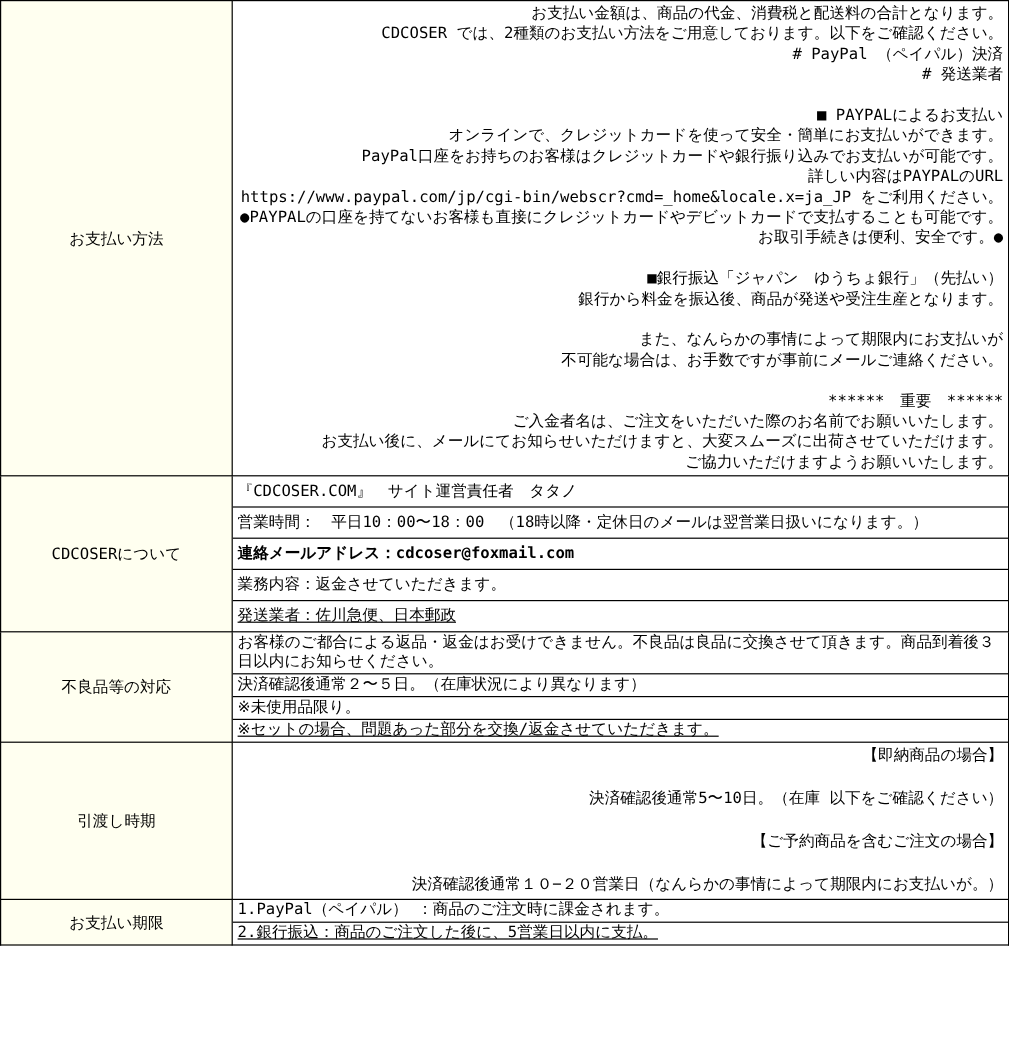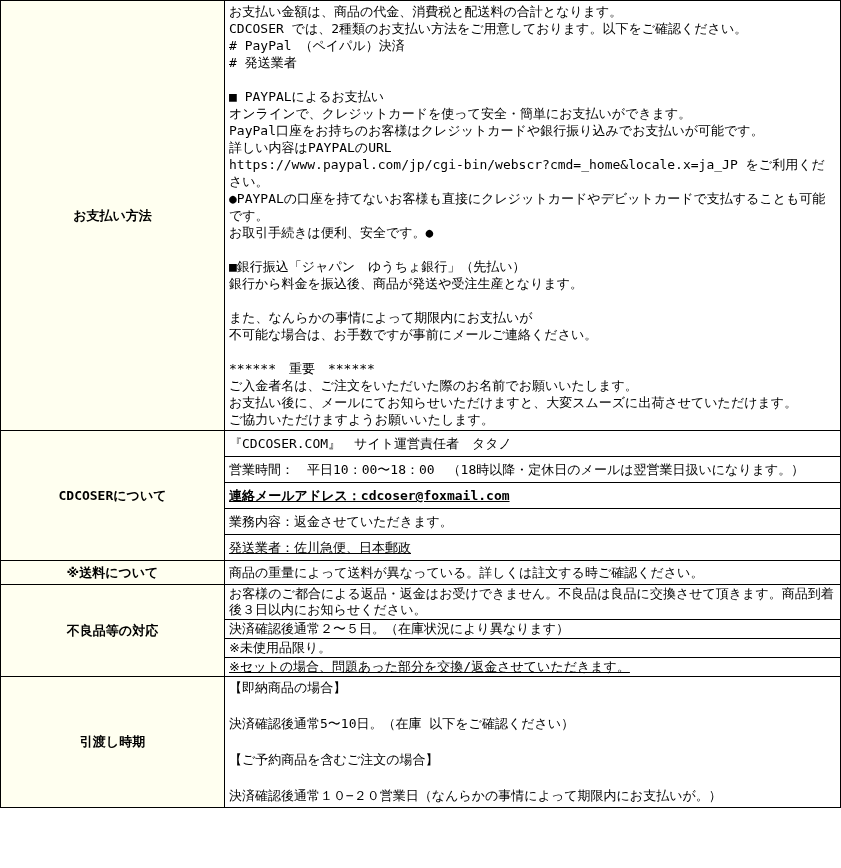--- a/index.html
+++ b/index.html
@@ -22,60 +22,61 @@
     background: #ffffff;
     display: flex;
     flex-direction: column;
   }
   table.shop-table {
     border-collapse: collapse;
     width: 841px;
     table-layout: fixed;
   }
   table.shop-table th {
-    width: 224px;
+    width: 193px;
     background: var(--header-bg);
-    font-weight: bold;
+    font-weight: normal;
     font-size: 13px;
     text-align: center;
     vertical-align: middle;
     border: 1px solid var(--border-color);
     padding: 2px;
   }
   table.shop-table td {
     border: 1px solid var(--border-color);
     vertical-align: top;
     padding: 0;
     background: #ffffff;
     word-break: break-all;
   }
   .cell-pad { padding: 2px 4px; }
   .line {
     line-height: 17px;
     min-height: 17px;
     white-space: pre-wrap;
+    text-align: right;
   }
   .delivery-cell .line {
     line-height: 18px;
     min-height: 18px;
   }
   .subrow {
     padding: 4px 4px;
     line-height: 17px;
     min-height: 17px;
     border-bottom: 1px solid var(--border-color);
   }
   .subrow-tight {
     padding: 1px 4px;
     line-height: 16px;
     border-bottom: 1px solid var(--border-color);
   }
   td .subrow:last-child,
   td .subrow-tight:last-child { border-bottom: none; text-decoration: underline; }
-  .bold { font-weight: bold; text-decoration: underline; }
+  .bold { font-weight: bold; }
   .single-line {
     padding: 3px 4px;
     line-height: 17px;
   }
 </style>
 </head>
 <body>
 
 <div class="page">
 
@@ -118,26 +119,20 @@
       <td>
         <div class="subrow">『CDCOSER.COM』　サイト運営責任者　タタノ</div>
         <div class="subrow">営業時間：　平日10：00〜18：00　（18時以降・定休日のメールは翌営業日扱いになります。）</div>
         <div class="subrow bold">連絡メールアドレス：cdcoser@foxmail.com</div>
         <div class="subrow">業務内容：返金させていただきます。</div>
         <div class="subrow">発送業者：佐川急便、日本郵政</div>
       </td>
     </tr>
 
 
-    <tr>
-      <th>※送料について</th>
-      <td>
-        <div class="single-line">商品の重量によって送料が異なっている。詳しくは註文する時ご確認ください。</div>
-      </td>
-    </tr>
 
     <tr>
       <th>不良品等の対応</th>
       <td>
         <div class="subrow-tight">お客様のご都合による返品・返金はお受けできません。不良品は良品に交換させて頂きます。商品到着後３日以内にお知らせください。</div>
         <div class="subrow-tight">決済確認後通常２〜５日。（在庫状況により異なります）</div>
         <div class="subrow-tight">※未使用品限り。</div>
         <div class="subrow-tight">※セットの場合、問題あった部分を交換/返金させていただきます。</div>
       </td>
     </tr>
@@ -150,17 +145,24 @@
               <div class="line"></div>
               <div class="line">決済確認後通常5〜10日。（在庫 以下をご確認ください）</div>
               <div class="line"></div>
               <div class="line">【ご予約商品を含むご注文の場合】</div>
               <div class="line"></div>
               <div class="line">決済確認後通常１０−２０営業日（なんらかの事情によって期限内にお支払いが。）</div>
             </div>
       </td>
     </tr>
 
+    <tr>
+      <th>お支払い期限</th>
+      <td>
+        <div class="subrow-tight">1.PayPal（ペイパル） ：商品のご注文時に課金されます。</div>
+        <div class="subrow-tight">2.銀行振込：商品のご注文した後に、5営業日以内に支払。</div>
+      </td>
+    </tr>
 
   </tbody>
     </table>
 
 </div>
 
 </body></html>

